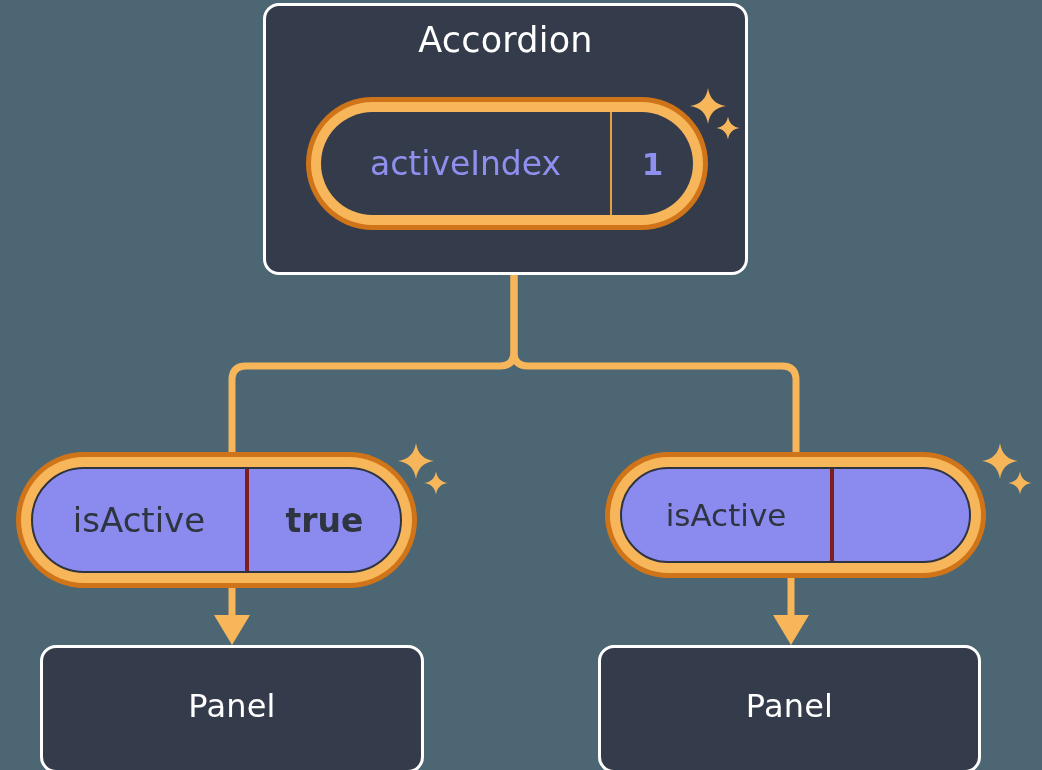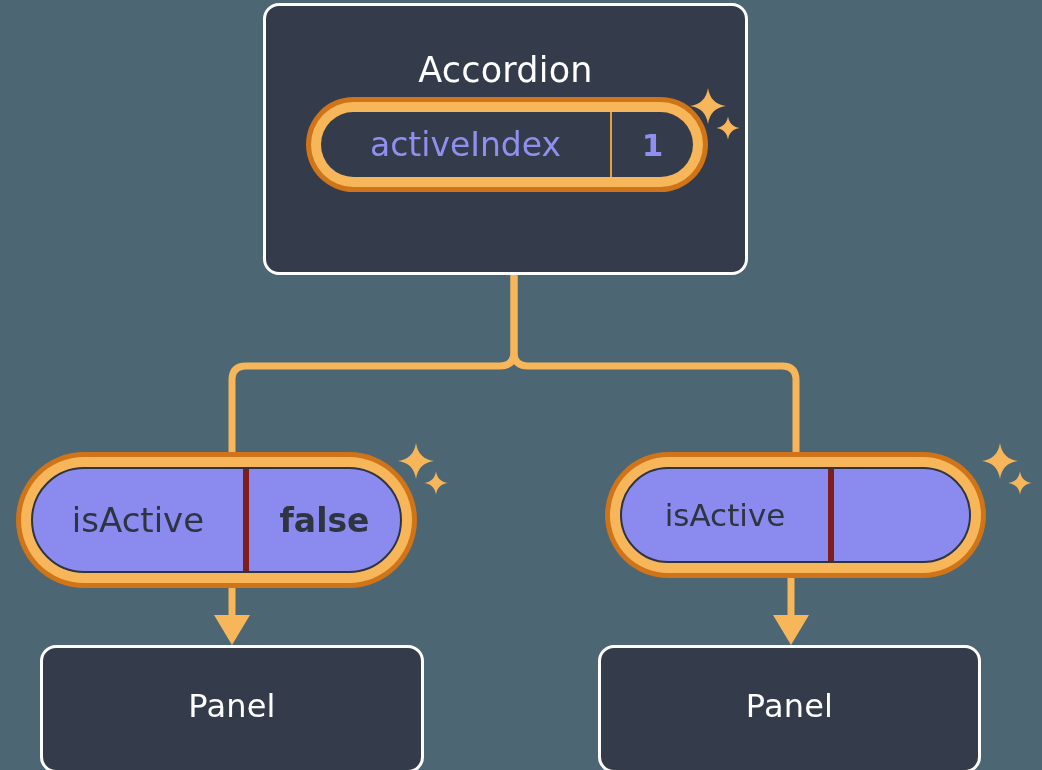--- a/index.html
+++ b/index.html
@@ -31,21 +31,21 @@
     position: absolute;
     left: 0;
     right: 0;
     text-align: center;
     color: #ffffff;
     font-weight: 400;
     letter-spacing: 0.2px;
   }
 
   #accordion-card { left: 263px; top: 3px; width: 485px; height: 272px; }
-  #accordion-card .card-title { top: 44px; font-size: 35px; }
+  #accordion-card .card-title { top: 14px; font-size: 35px; }
 
   .panel-card { height: 128px; }
   #panel-left  { left: 40px;  top: 645px; width: 384px; }
   #panel-right { left: 598px; top: 645px; width: 383px; }
   .panel-card .card-title { top: 39px; font-size: 32px; text-align: center; }
 
   
   #connector {
     position: absolute;
     left: 0; top: 0;
@@ -98,29 +98,29 @@
   }
 
   
   .pill-purple .pill-inner {
     background: #8b8bef;
     border: 2px solid #2e3440;
   }
   .pill-purple .pill-key {
     color: #2e3440;
     font-weight: 400;
-    border-right: 6px solid #7f1d1d;
+    border-right: 4px solid #7f1d1d;
   }
   .pill-purple .pill-val {
     color: #2e3440;
     font-weight: 700;
   }
 
   
-  #pill-active-index { left: 306px; top: 97px; width: 402px; height: 95px; }
+  #pill-active-index { left: 306px; top: 97px; width: 402px; height: 133px; }
   #pill-active-index .pill-key { flex: 0 0 291px; font-size: 33px; }
   #pill-active-index .pill-val { flex: 1 1 auto;  font-size: 31px; }
 
   #pill-is-active-left { left: 16px; top: 452px; width: 401px; height: 136px; }
   #pill-is-active-left .pill-key { flex: 0 0 216px; font-size: 34px; }
   #pill-is-active-left .pill-val { flex: 1 1 auto;  font-size: 33px; }
 
   #pill-is-active-right { left: 605px; top: 452px; width: 381px; height: 126px; }
   #pill-is-active-right .pill-key { flex: 0 0 212px; font-size: 31px; }
   #pill-is-active-right .pill-val { flex: 1 1 auto;  font-size: 30px; }
@@ -171,21 +171,21 @@
     </svg>
     <svg class="sparkle" style="left:27px; top:29px;" width="26" height="26" viewBox="0 0 40 40">
       <path d="M20 2 C21.6 12.6 27.4 18.4 38 20 C27.4 21.6 21.6 27.4 20 38 C18.4 27.4 12.6 21.6 2 20 C12.6 18.4 18.4 12.6 20 2 Z" fill="#f7b65a"></path>
     </svg>
   </div>
 
   <div class="pill-outer pill-purple" id="pill-is-active-left">
     <div class="pill-mid">
       <div class="pill-inner">
         <div class="pill-key">isActive</div>
-        <div class="pill-val">false</div>
+        <div class="pill-val">true</div>
       </div>
     </div>
   </div>
 
   <div class="sparkle-group" style="left:396px; top:441px;">
     <svg class="sparkle" style="left:0px; top:0px;" width="40" height="40" viewBox="0 0 40 40">
       <path d="M20 2 C21.6 12.6 27.4 18.4 38 20 C27.4 21.6 21.6 27.4 20 38 C18.4 27.4 12.6 21.6 2 20 C12.6 18.4 18.4 12.6 20 2 Z" fill="#f7b65a"></path>
     </svg>
     <svg class="sparkle" style="left:27px; top:29px;" width="26" height="26" viewBox="0 0 40 40">
       <path d="M20 2 C21.6 12.6 27.4 18.4 38 20 C27.4 21.6 21.6 27.4 20 38 C18.4 27.4 12.6 21.6 2 20 C12.6 18.4 18.4 12.6 20 2 Z" fill="#f7b65a"></path>

